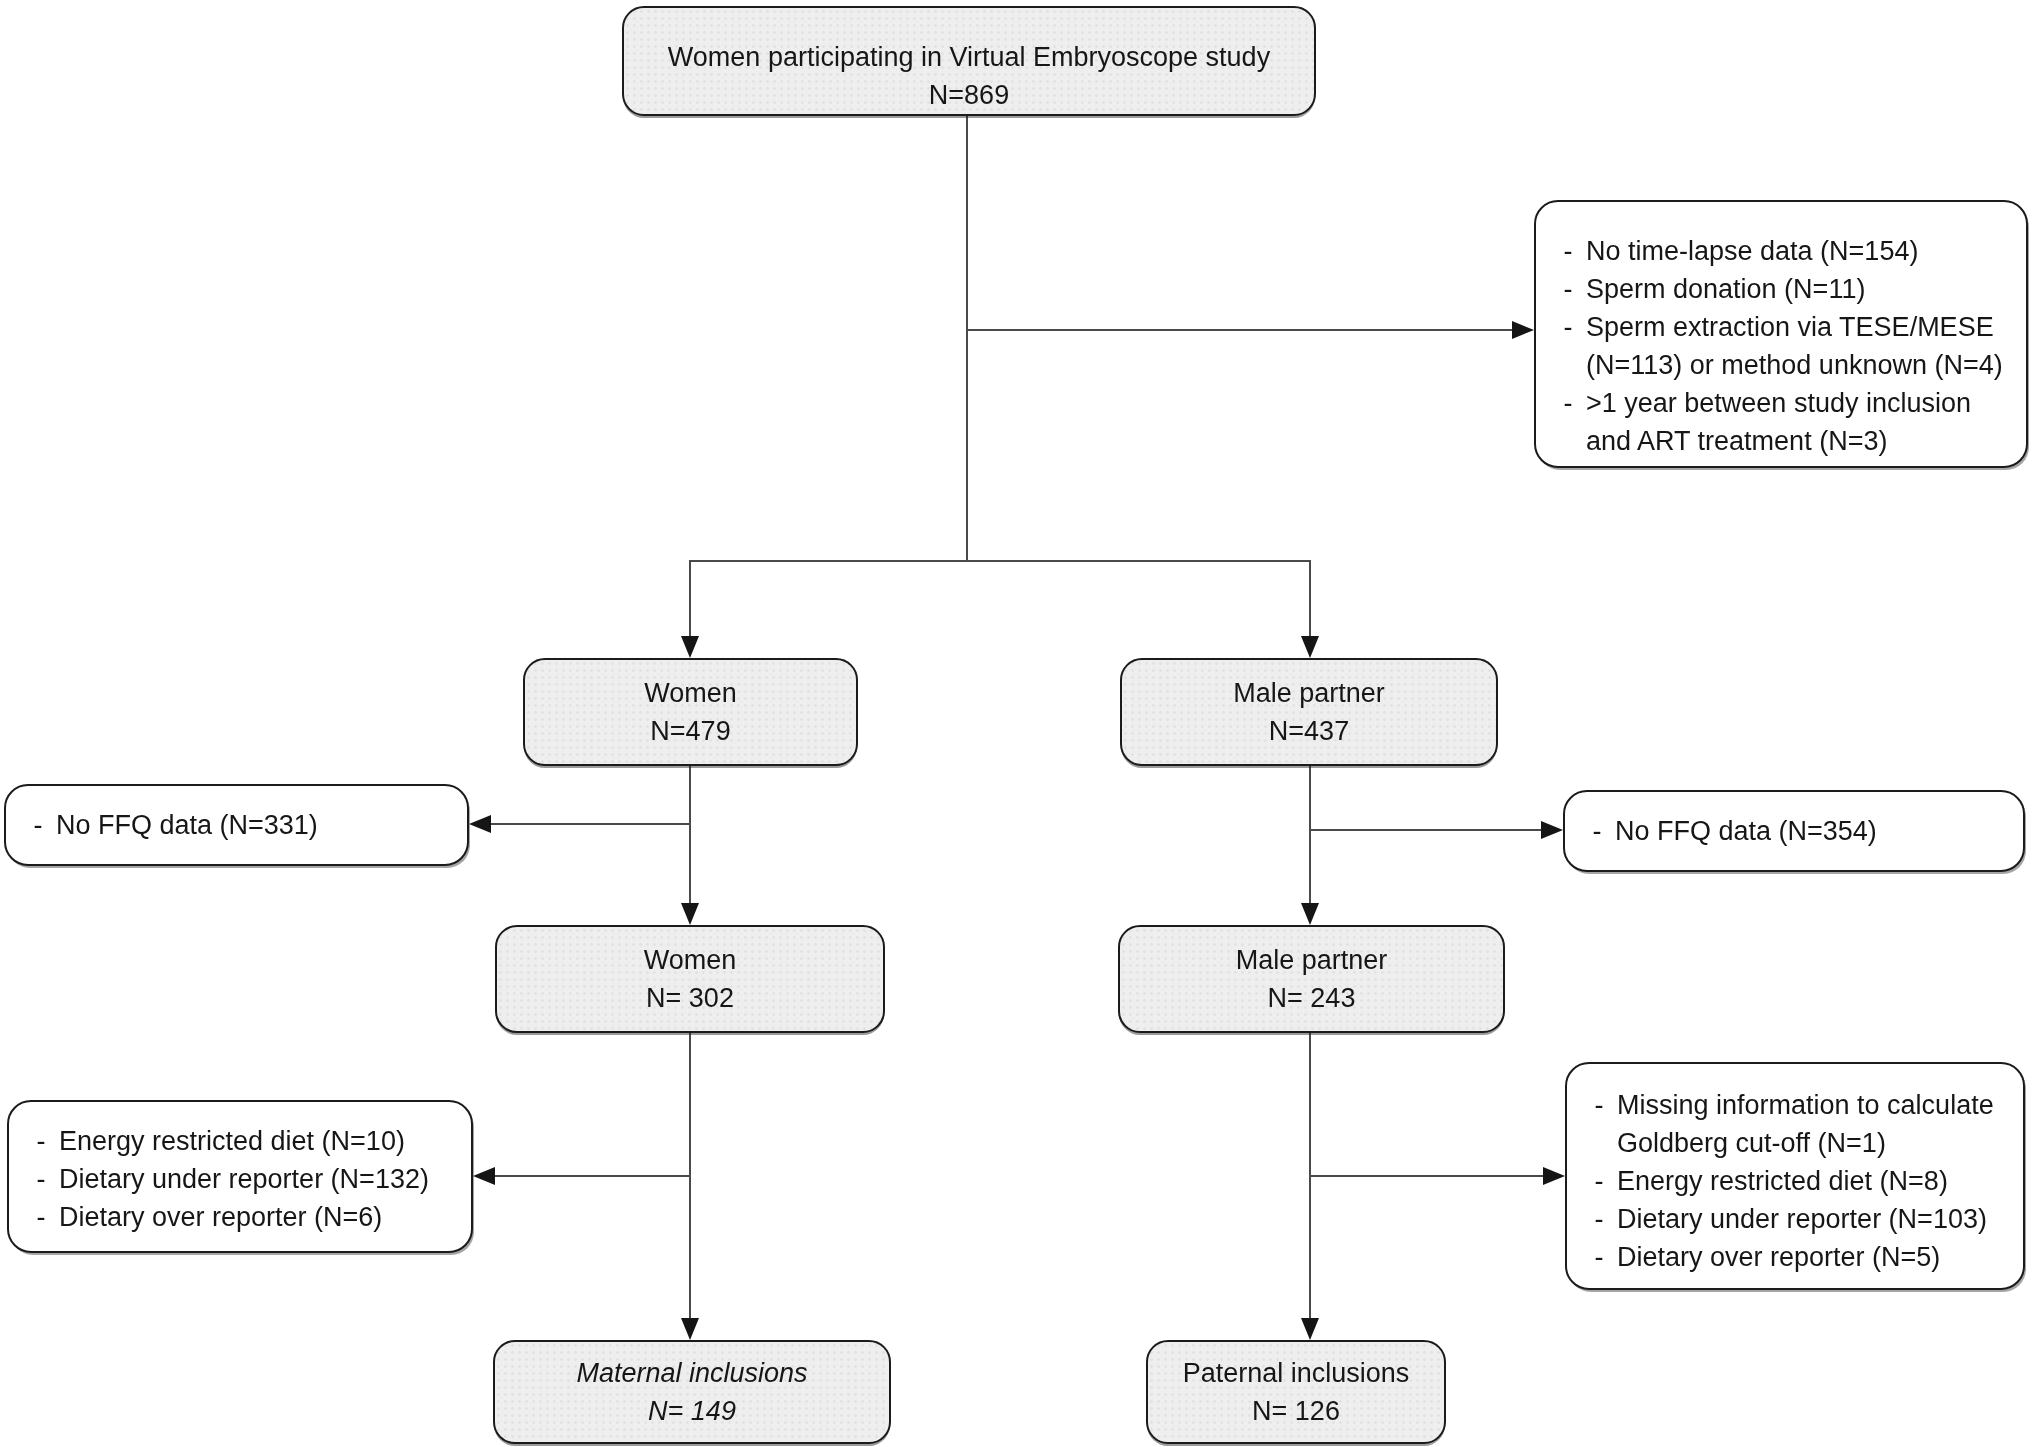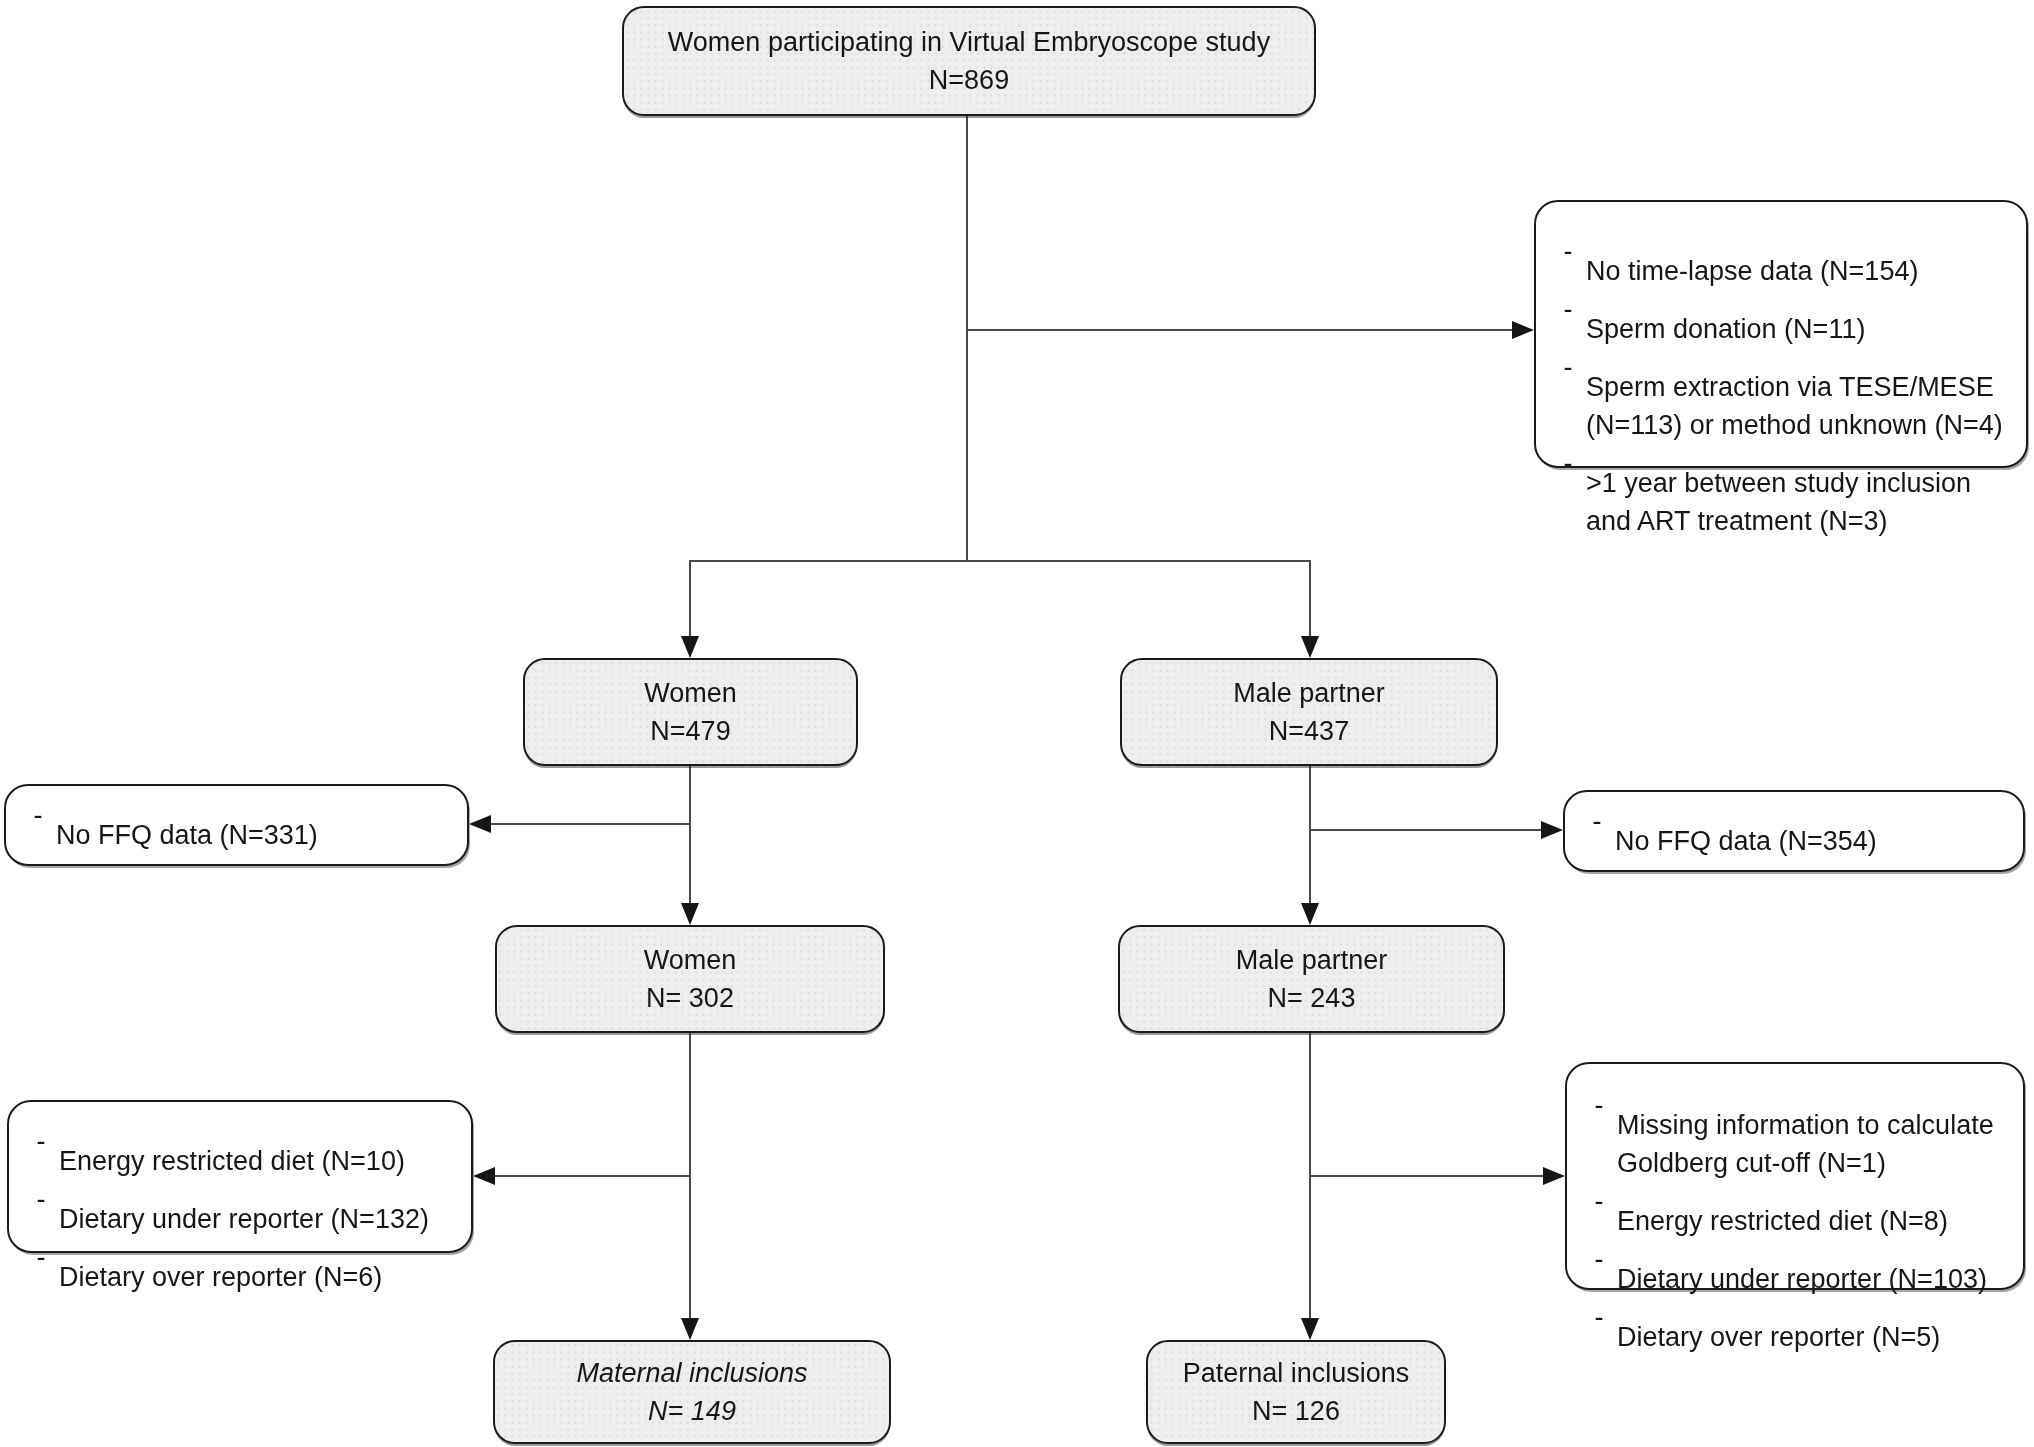--- a/index.html
+++ b/index.html
@@ -41,21 +41,21 @@
     box-sizing:border-box;
     background:#ffffff;
     border:2.5px solid #1b1b1b;
     border-radius:24px;
     box-shadow:2px 3px 0 -1px rgba(30,30,30,0.4);
     font-size:27px;line-height:38px;
     display:flex;flex-direction:column;
   }
   .note .li{display:flex;align-items:flex-start;}
   .note .dash{flex:0 0 36px;text-align:center;}
-  .note .txt{flex:1 1 auto;padding-right:8px;margin-top:20px;}
+  .note .txt{flex:1 1 auto;padding-right:8px;}
   .note.center-v{justify-content:center;}
 </style>
 </head>
 <body>
 
 <div class="canvas">
 
   <div class="line v" style="left:966px;top:116px;height:446px;"></div>
   <div class="line h" style="left:967px;top:329px;width:546px;"></div>
   <div class="arr right" style="left:1512px;top:321px;"></div>
@@ -79,21 +79,21 @@
   <div class="line v" style="left:689px;top:1033px;height:287px;"></div>
   <div class="arr down" style="left:681px;top:1318px;"></div>
   <div class="line h" style="left:493px;top:1175px;width:197px;"></div>
   <div class="arr left" style="left:473px;top:1167px;"></div>
 
   <div class="line v" style="left:1309px;top:1033px;height:287px;"></div>
   <div class="arr down" style="left:1301px;top:1318px;"></div>
   <div class="line h" style="left:1310px;top:1175px;width:235px;"></div>
   <div class="arr right" style="left:1543px;top:1167px;"></div>
 
-  <div class="node" style="left:622px;top:6px;width:694px;height:110px;">
+  <div class="node" style="left:622px;top:6px;width:694px;height:110px;justify-content:flex-end;">
     <div>Women participating in Virtual Embryoscope study</div>
     <div>N=869</div>
   </div>
 
   <div class="node" style="left:523px;top:658px;width:335px;height:108px;">
     <div>Women</div>
     <div>N=479</div>
   </div>
 
   <div class="node" style="left:1120px;top:658px;width:378px;height:108px;">

